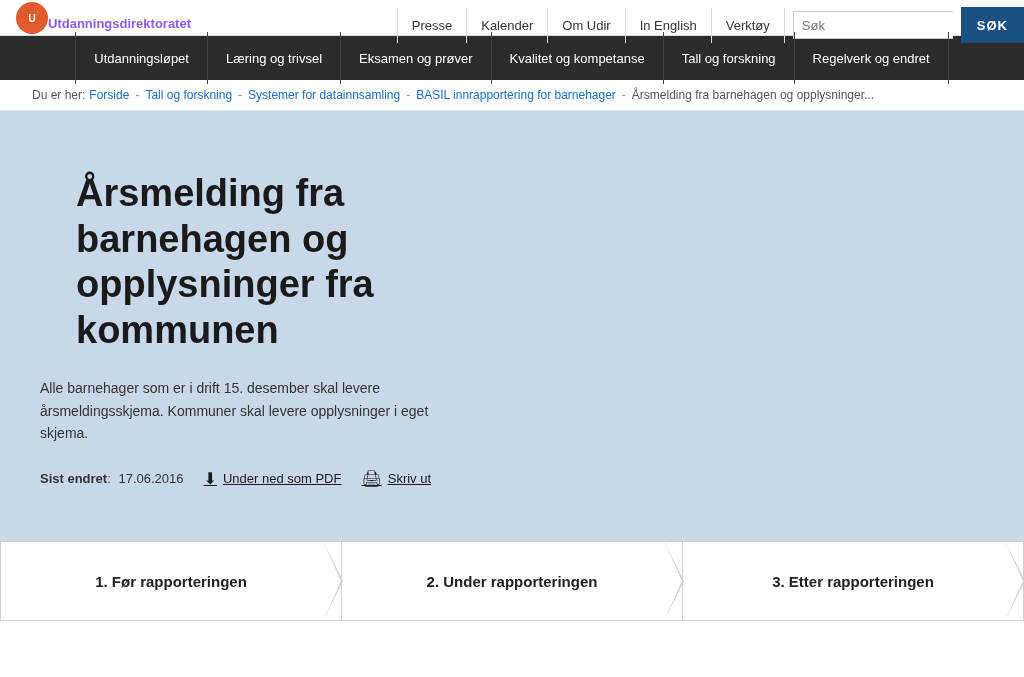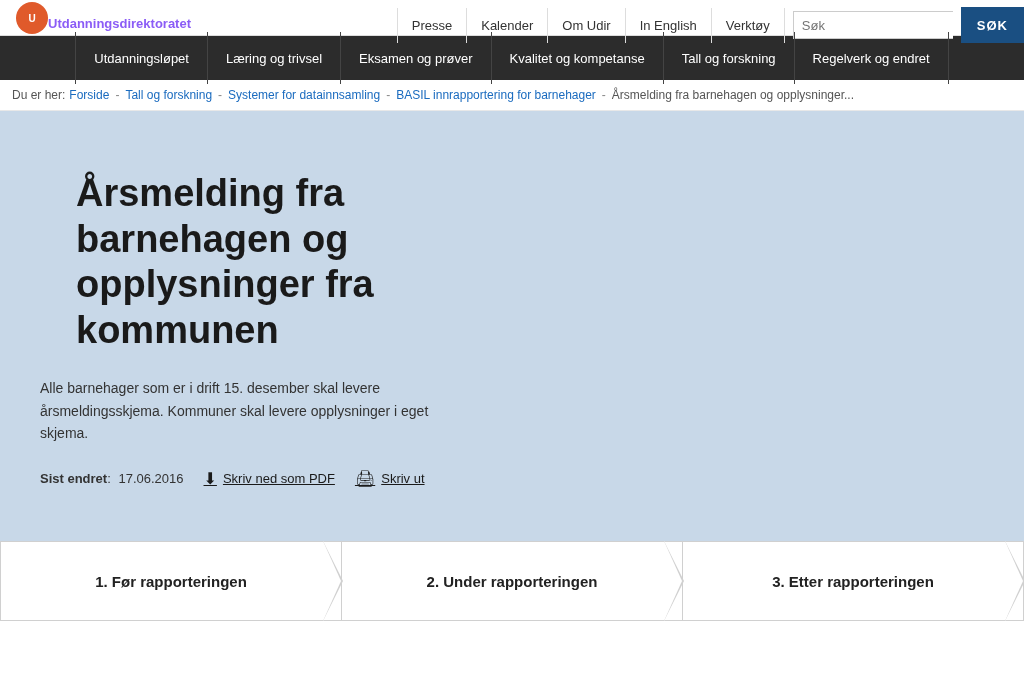--- a/index.html
+++ b/index.html
@@ -102,21 +102,21 @@
       height: 52px;
       display: flex;
       align-items: center;
       border-right: 1px solid #444;
     }
     .main-nav a:first-child { border-left: 1px solid #444; }
 
     
     .breadcrumb {
       background: #fff;
-      padding: 8px 12px;
+      padding: 8px 32px;
       font-size: 12px;
       color: #555;
       border-bottom: 1px solid #e8e8e8;
       display: flex;
       align-items: center;
       flex-wrap: wrap;
       gap: 4px;
     }
     .breadcrumb span { color: #555; }
     .breadcrumb a { color: #1a6bbf; text-decoration: none; }
@@ -267,21 +267,21 @@
   <h1 class="hero-title">Årsmelding fra barnehagen og opplysninger fra kommunen</h1>
   <p class="hero-description">Alle barnehager som er i drift 15. desember skal levere årsmeldingsskjema. Kommuner skal levere opplysninger i eget skjema.</p>
   <div class="hero-meta">
     <div>
       <span class="date-label">Sist endret</span><span>:</span>
       <span class="date-value">17.06.2016</span>
     </div>
     <div class="hero-actions">
       <span class="hero-action-link">
         <span class="action-icon">⬇</span>
-        <span>Skriv ned som PDF</span>
+        <span>Under ned som PDF</span>
       </span>
       <span class="hero-action-link">
         <span class="action-icon">🖨</span>
         <span>Skriv ut</span>
       </span>
     </div>
   </div>
 </div>
 
 <div class="steps-section">

